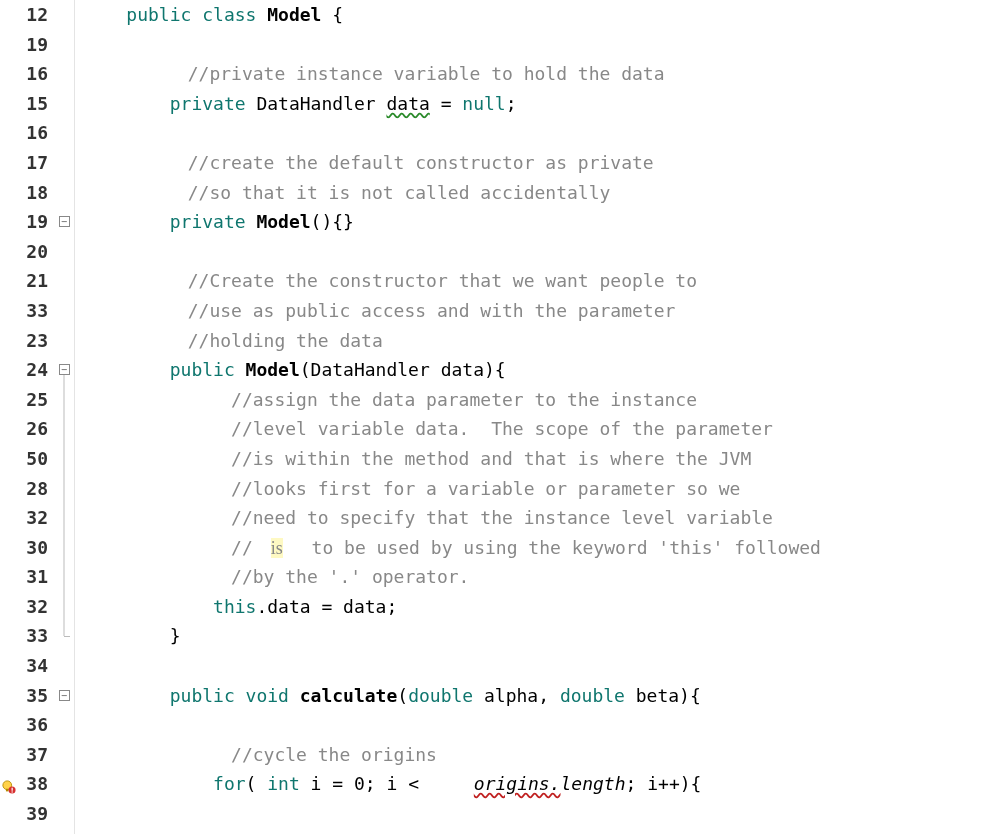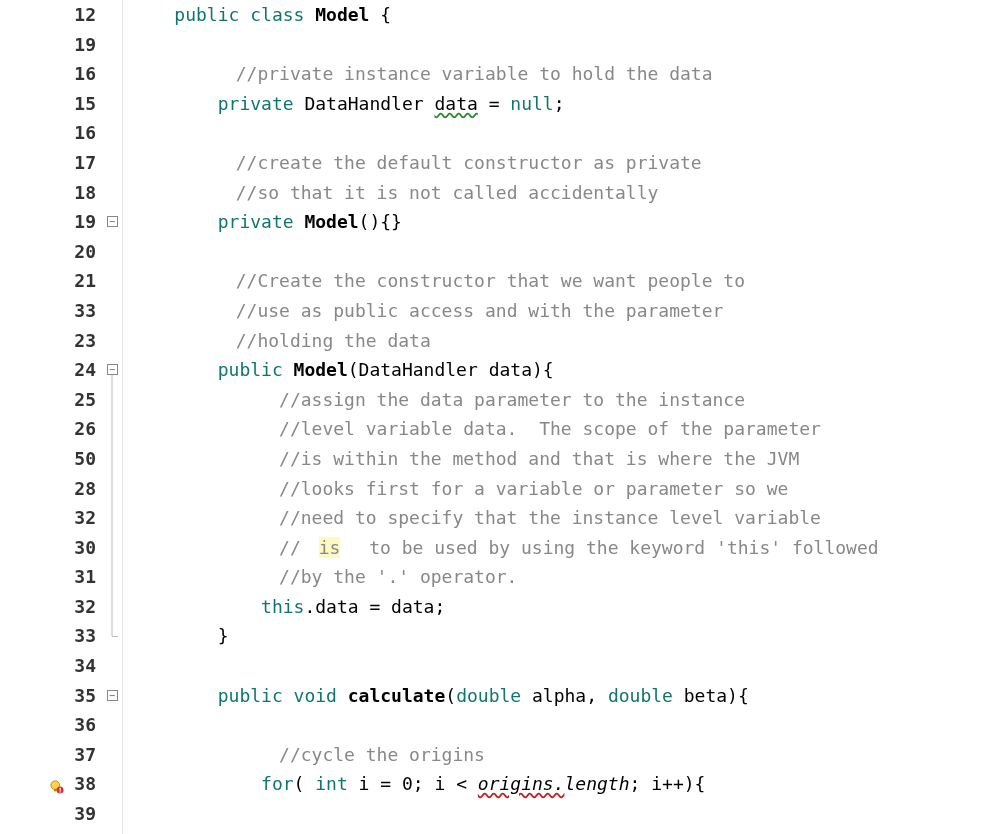--- a/index.html
+++ b/index.html
@@ -10,21 +10,20 @@
     background: #ffffff;
     color: #000;
     overflow: hidden;
     width: 982px;
     height: 834px;
   }
   .editor {
     display: flex;
     width: 100%;
     height: 100%;
-    padding-left: 48px;
   }
   .gutter {
     display: flex;
     flex-direction: column;
     background: #ffffff;
     border-right: 1px solid #e4e4e4;
     user-select: none;
   }
   .line-numbers {
     text-align: right;
@@ -101,22 +100,22 @@
     height: 29.6px;
     line-height: 29.6px;
     padding-left: 8px;
     white-space: pre;
     font-family: "Menlo", "Consolas", monospace;
   }
   .kw { color: #0f766e; }
   .comment { color: #888888; margin-left: 18px; }
   .bold { font-weight: 700; }
   .wavy-green { text-decoration: underline wavy #2a8a2a; text-underline-offset: 2px; }
-  .wavy-red { text-decoration: underline wavy #c02020; text-underline-offset: 2px; }
-  .hl { background: #fef9c3; }
+  .wavy-red { text-decoration: underline wavy #c02020; text-underline-offset: 2px; margin-left: 44px; }
+  .hl { background: #fef9c3; font-family: Liberation Serif, serif; }
   .ital { font-style: italic; }
 </style>
 </head>
 <body>
 
 <div class="editor">
   <div class="gutter">
     <div style="display:flex;">
       <div class="icon-col" id="icon-col">
           <div class="icon-cell"></div>

